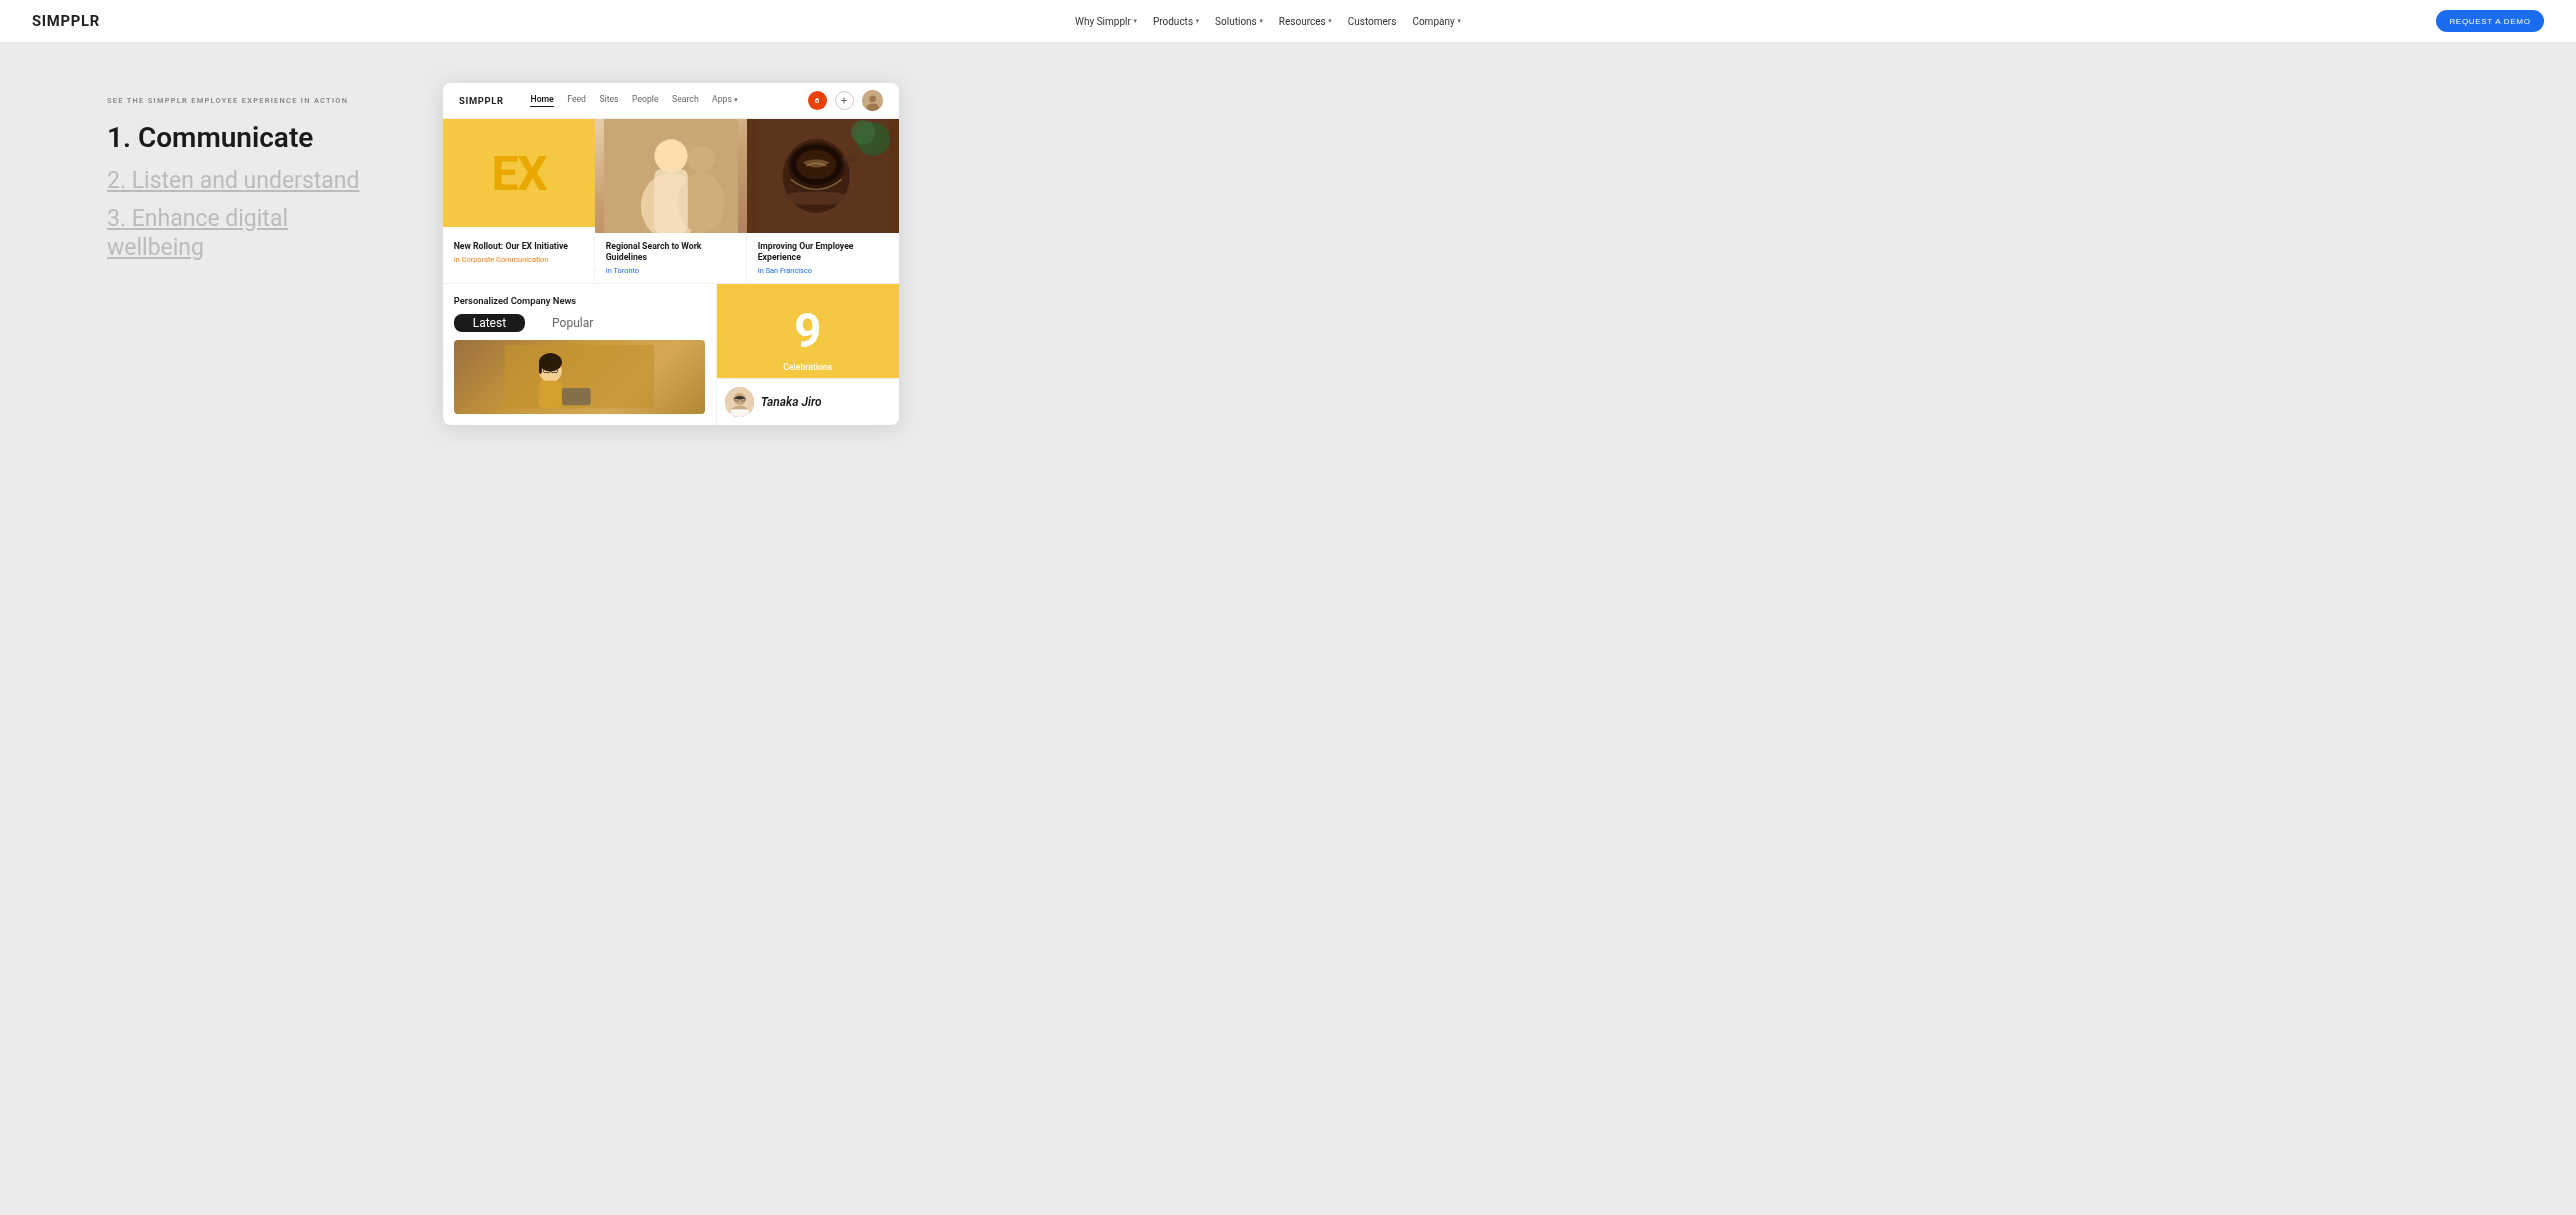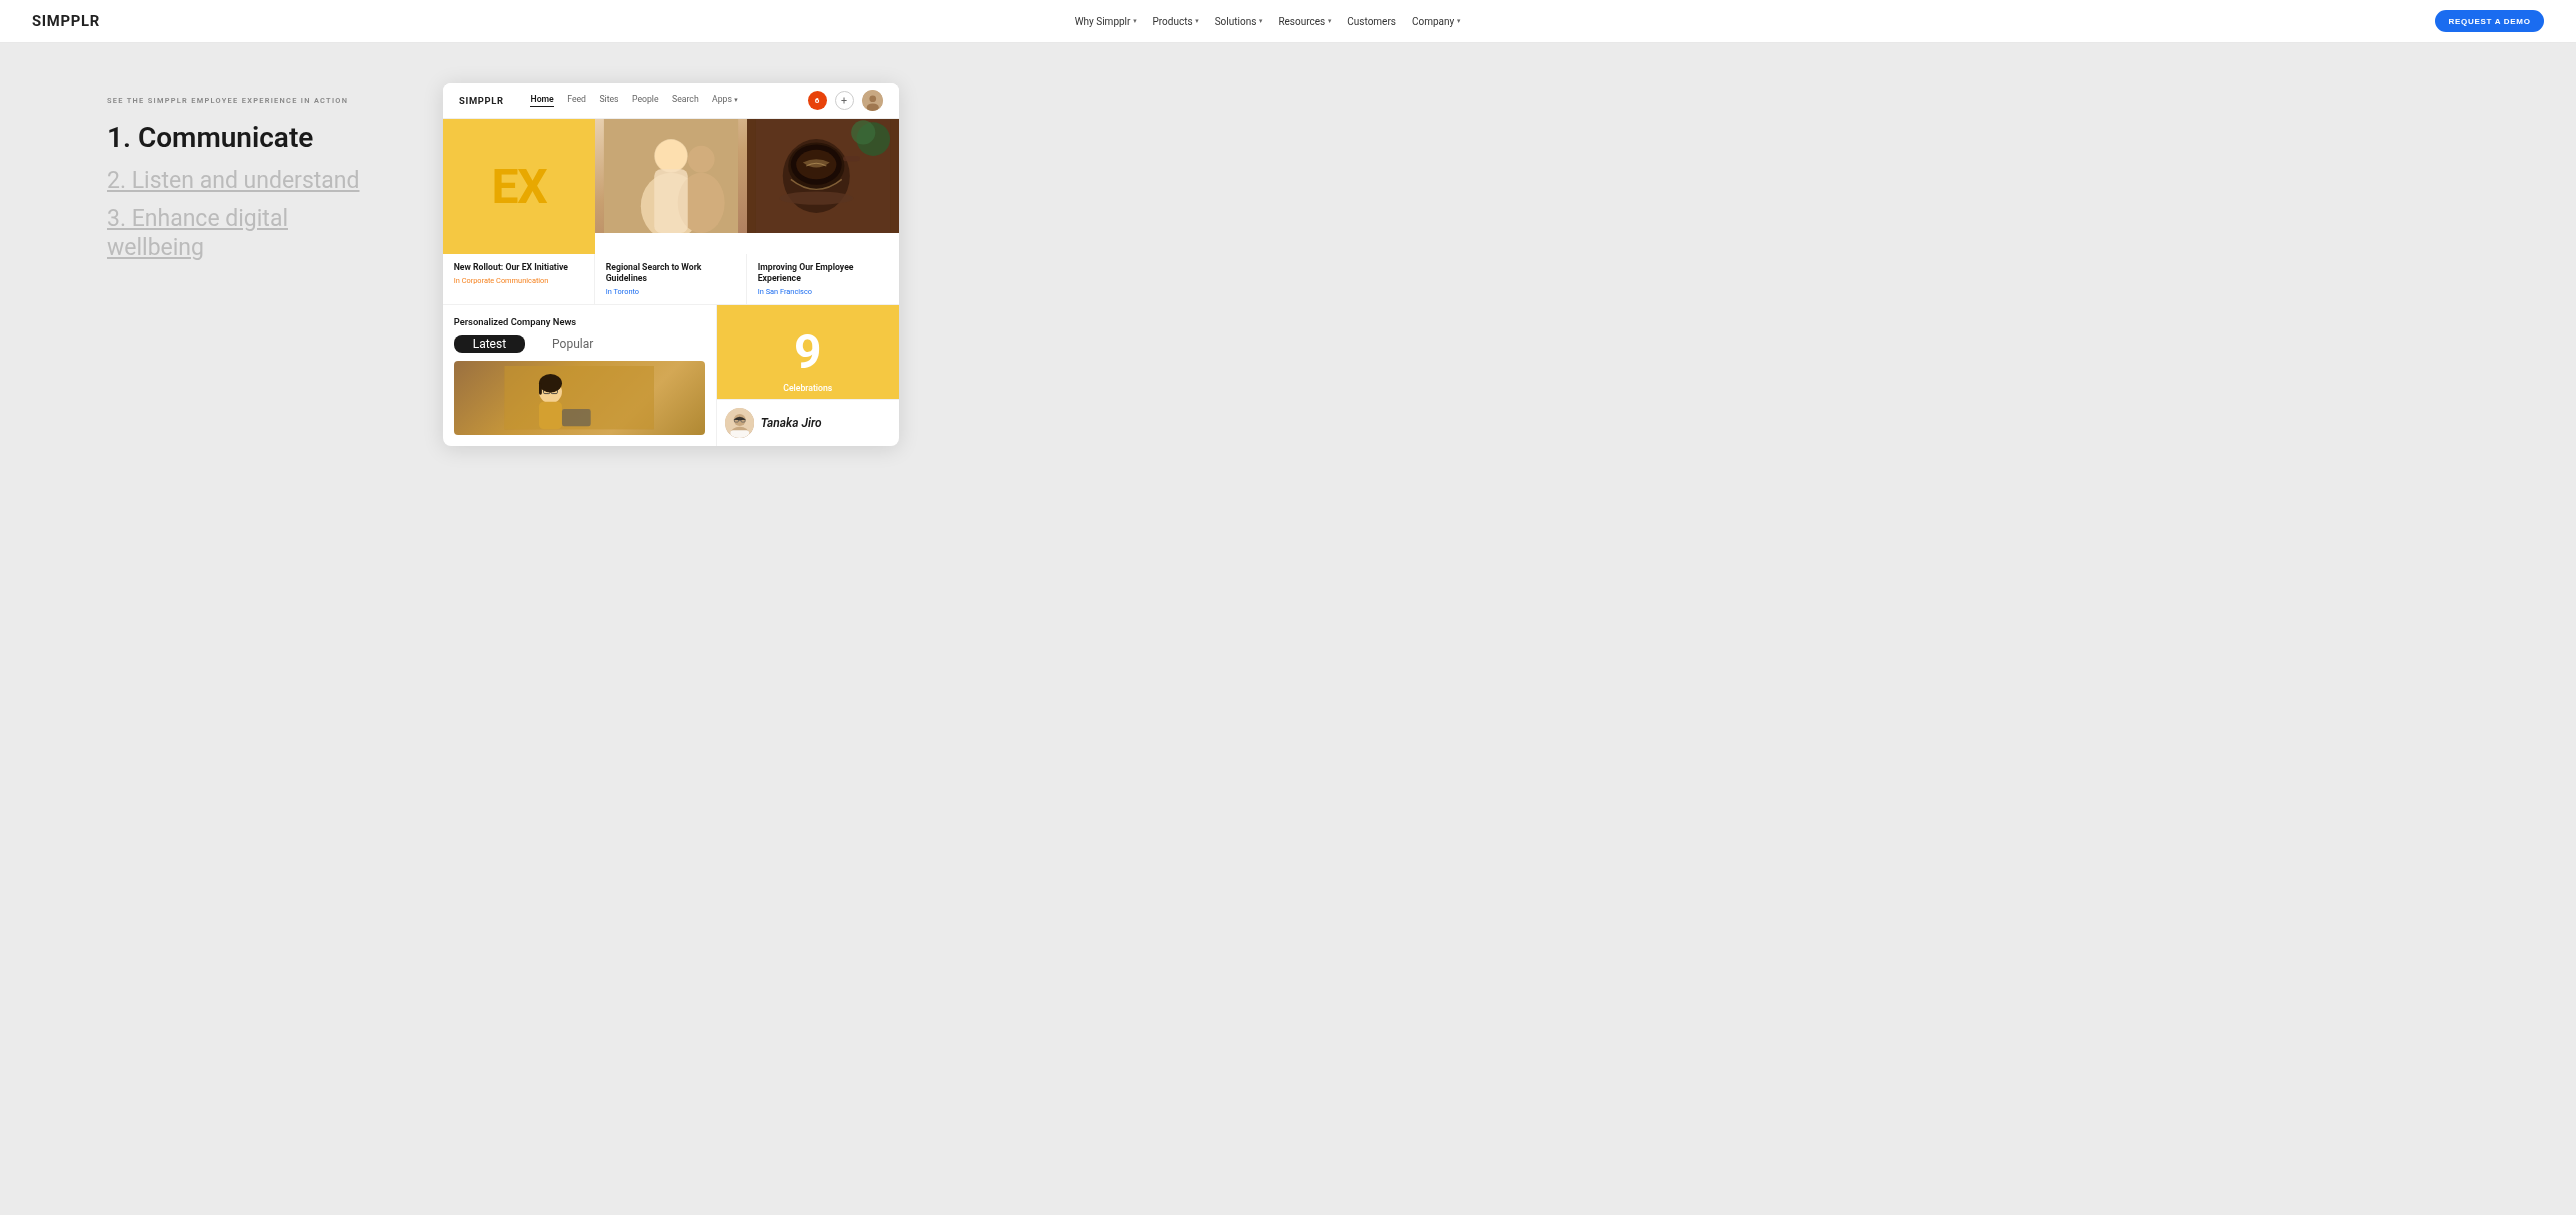--- a/index.html
+++ b/index.html
@@ -38,21 +38,21 @@
       gap: 2.7px;
     }
     .nav-links li a .chevron { font-size: 6.7px; color: #666; }
     .nav-cta {
       background: #1a6cf0;
       color: #fff;
       border: none;
       padding: 6.7px 13.4px;
       border-radius: 11px;
       font-size: 8px;
-      font-weight: 700;
+      font-weight: 400;
       letter-spacing: 0.7px;
       cursor: pointer;
       text-transform: uppercase;
     }
 
     
     .main-content {
       display: flex;
       align-items: flex-start;
       padding: 40px 107px;
@@ -187,21 +187,21 @@
     }
 
     
     .cards-top {
       display: grid;
       grid-template-columns: 1fr 1fr 1fr;
       gap: 0;
     }
     .card-hero {
       background: #f5c842;
-      height: 135px;
+      height: 108px;
       display: flex;
       align-items: center;
       justify-content: center;
     }
     .card-hero-text {
       font-size: 48px;
       font-weight: 700;
       color: #e8a800;
       letter-spacing: -1.3px;
     }

